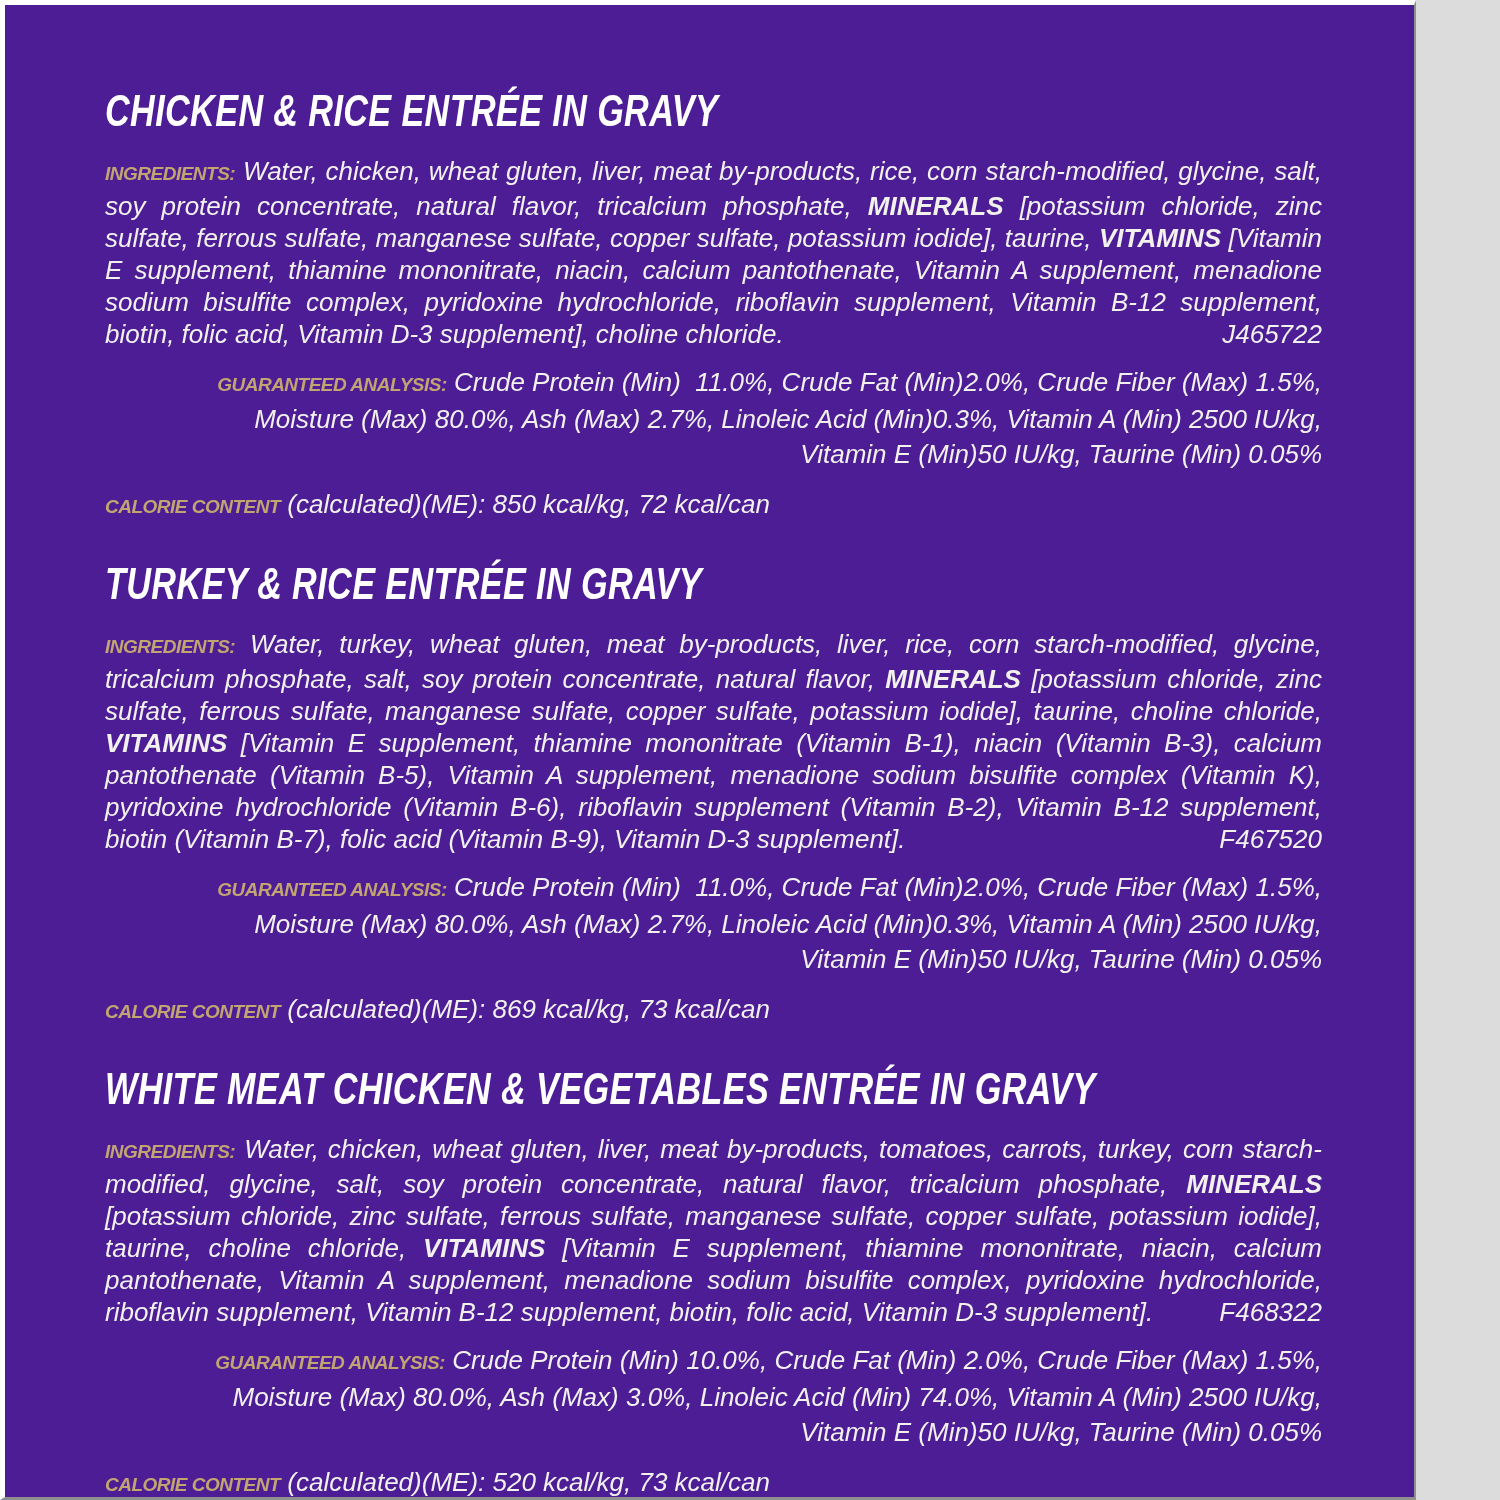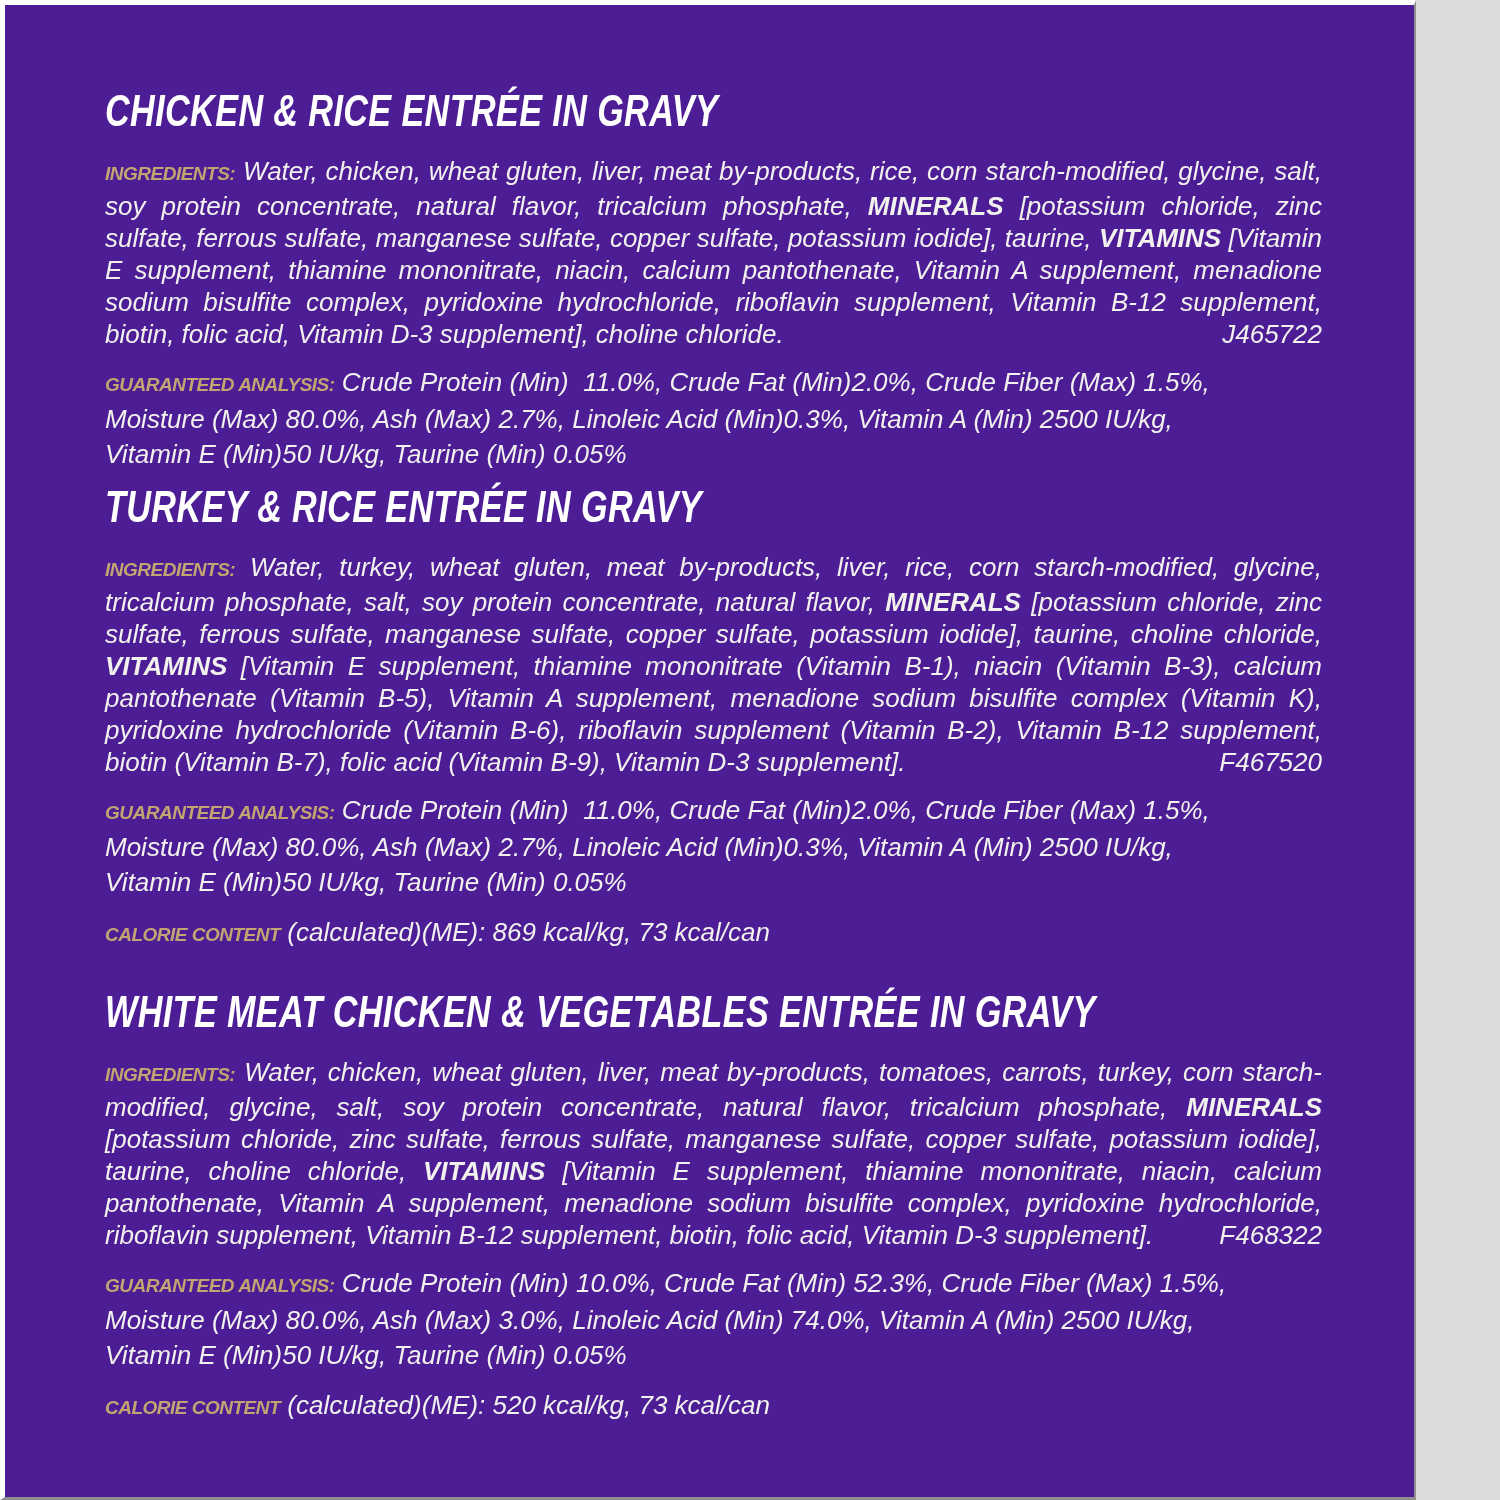--- a/index.html
+++ b/index.html
@@ -51,59 +51,60 @@
   }
   .b { font-weight: 700; }
   .code {
     float: right;
     margin-left: 8px;
   }
   .ga {
     margin: 0 0 15px 0;
     line-height: 35px;
   }
-  .ga .line { white-space: pre-wrap; }
+  .ga .line { white-space: pre-wrap; text-align: right; }
   p.cal {
     margin: 0 0 40px 0;
     line-height: 34px;
   }
   .sec:last-child p.cal { margin-bottom: 0; }
 </style>
 </head>
 <body>
 
 <div class="panel">
   <div class="content">
 
     <section class="sec">
       <h2 class="sec-title">CHICKEN &amp; RICE ENTRÉE IN GRAVY</h2>
       <p class="ing"><span class="lbl">INGREDIENTS:</span> <span><span>Water, chicken, wheat gluten, liver, meat by-products, rice, corn starch-modified, glycine, salt, soy protein concentrate, natural flavor, tricalcium phosphate, </span><span class="b">MINERALS</span><span> [potassium chloride, zinc sulfate, ferrous sulfate, manganese sulfate, copper sulfate, potassium iodide], taurine, </span><span class="b">VITAMINS</span><span> [Vitamin E supplement, thiamine mononitrate, niacin, calcium pantothenate, Vitamin A supplement, menadione sodium bisulfite complex, pyridoxine hydrochloride, riboflavin supplement, Vitamin B-12 supplement, biotin, folic acid, Vitamin D-3 supplement], choline chloride.</span></span><span class="code">J465722</span></p>
       <div class="ga">
         <div class="line"><span class="lbl">GUARANTEED ANALYSIS:</span> <span>Crude Protein (Min)  11.0%, Crude Fat (Min)2.0%, Crude Fiber (Max) 1.5%,</span></div>
         <div class="line">Moisture (Max) 80.0%, Ash (Max) 2.7%, Linoleic Acid (Min)0.3%, Vitamin A (Min) 2500 IU/kg,</div>
         <div class="line">Vitamin E (Min)50 IU/kg, Taurine (Min) 0.05%</div>
       </div>
+      <p class="cal"><span class="lbl">CALORIE CONTENT</span> <span>(calculated)(ME): 850 kcal/kg, 72 kcal/can</span></p>
     </section>
 
     <section class="sec">
       <h2 class="sec-title">TURKEY &amp; RICE ENTRÉE IN GRAVY</h2>
       <p class="ing"><span class="lbl">INGREDIENTS:</span> <span><span>Water, turkey, wheat gluten, meat by-products, liver, rice, corn starch-modified, glycine, tricalcium phosphate, salt, soy protein concentrate, natural flavor, </span><span class="b">MINERALS</span><span> [potassium chloride, zinc sulfate, ferrous sulfate, manganese sulfate, copper sulfate, potassium iodide], taurine, choline chloride, </span><span class="b">VITAMINS</span><span> [Vitamin E supplement, thiamine mononitrate (Vitamin B-1), niacin (Vitamin B-3), calcium pantothenate (Vitamin B-5), Vitamin A supplement, menadione sodium bisulfite complex (Vitamin K), pyridoxine hydrochloride (Vitamin B-6), riboflavin supplement (Vitamin B-2), Vitamin B-12 supplement, biotin (Vitamin B-7), folic acid (Vitamin B-9), Vitamin D-3 supplement].</span></span><span class="code">F467520</span></p>
       <div class="ga">
         <div class="line"><span class="lbl">GUARANTEED ANALYSIS:</span> <span>Crude Protein (Min)  11.0%, Crude Fat (Min)2.0%, Crude Fiber (Max) 1.5%,</span></div>
         <div class="line">Moisture (Max) 80.0%, Ash (Max) 2.7%, Linoleic Acid (Min)0.3%, Vitamin A (Min) 2500 IU/kg,</div>
         <div class="line">Vitamin E (Min)50 IU/kg, Taurine (Min) 0.05%</div>
       </div>
       <p class="cal"><span class="lbl">CALORIE CONTENT</span> <span>(calculated)(ME): 869 kcal/kg, 73 kcal/can</span></p>
     </section>
 
     <section class="sec">
       <h2 class="sec-title">WHITE MEAT CHICKEN &amp; VEGETABLES ENTRÉE IN GRAVY</h2>
       <p class="ing"><span class="lbl">INGREDIENTS:</span> <span><span>Water, chicken, wheat gluten, liver, meat by-products, tomatoes, carrots, turkey, corn starch-modified, glycine, salt, soy protein concentrate, natural flavor, tricalcium phosphate, </span><span class="b">MINERALS</span><span> [potassium chloride, zinc sulfate, ferrous sulfate, manganese sulfate, copper sulfate, potassium iodide], taurine, choline chloride, </span><span class="b">VITAMINS</span><span> [Vitamin E supplement, thiamine mononitrate, niacin, calcium pantothenate, Vitamin A supplement, menadione sodium bisulfite complex, pyridoxine hydrochloride, riboflavin supplement, Vitamin B-12 supplement, biotin, folic acid, Vitamin D-3 supplement].</span></span><span class="code">F468322</span></p>
       <div class="ga">
-        <div class="line"><span class="lbl">GUARANTEED ANALYSIS:</span> <span>Crude Protein (Min) 10.0%, Crude Fat (Min) 52.3%, Crude Fiber (Max) 1.5%,</span></div>
+        <div class="line"><span class="lbl">GUARANTEED ANALYSIS:</span> <span>Crude Protein (Min) 10.0%, Crude Fat (Min) 2.0%, Crude Fiber (Max) 1.5%,</span></div>
         <div class="line">Moisture (Max) 80.0%, Ash (Max) 3.0%, Linoleic Acid (Min) 74.0%, Vitamin A (Min) 2500 IU/kg,</div>
         <div class="line">Vitamin E (Min)50 IU/kg, Taurine (Min) 0.05%</div>
       </div>
       <p class="cal"><span class="lbl">CALORIE CONTENT</span> <span>(calculated)(ME): 520 kcal/kg, 73 kcal/can</span></p>
     </section>
 
   </div>
 </div>
 
 </body></html>

